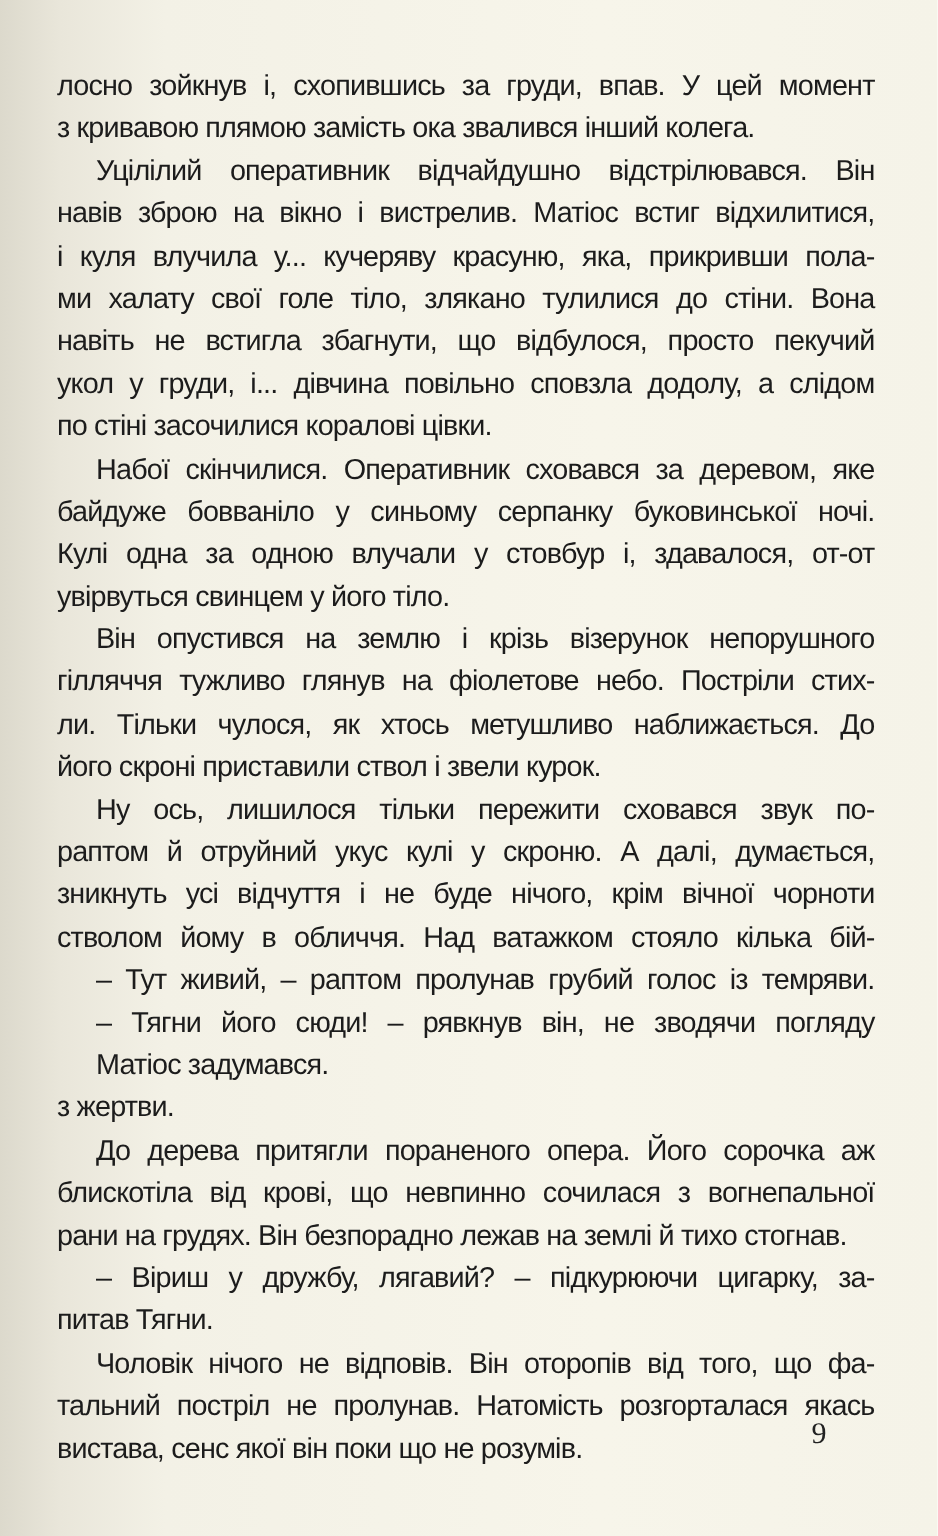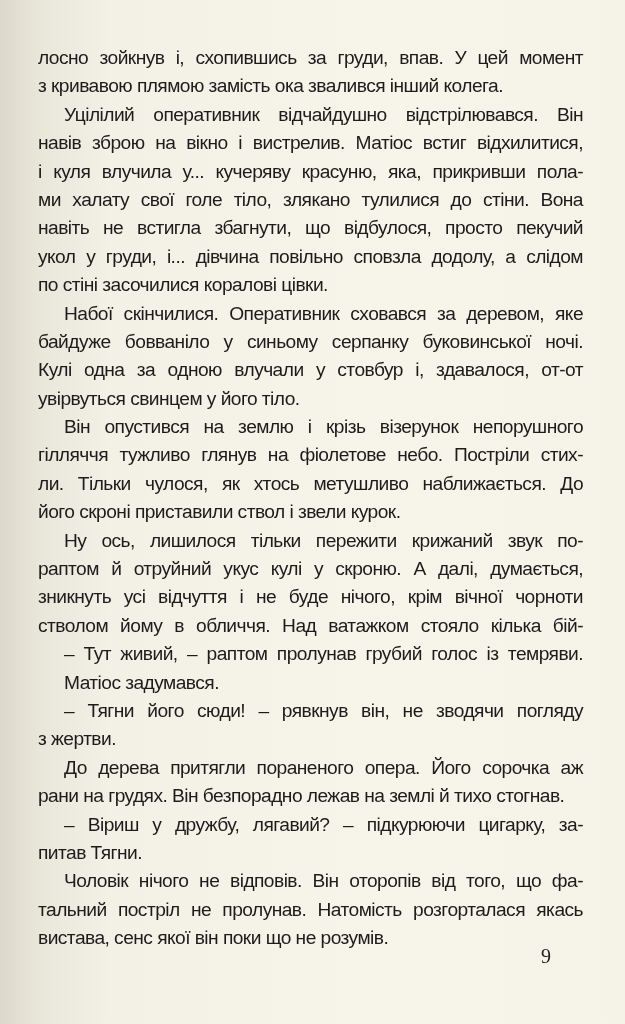--- a/index.html
+++ b/index.html
@@ -38,29 +38,30 @@
     <span class="line">укол у груди, і... дівчина повільно сповзла додолу, а слідом</span>
     <span class="line last">по стіні засочилися коралові цівки.</span>
     <span class="line indent">Набої скінчилися. Оперативник сховався за деревом, яке</span>
     <span class="line">байдуже бовваніло у синьому серпанку буковинської ночі.</span>
     <span class="line">Кулі одна за одною влучали у стовбур і, здавалося, от-от</span>
     <span class="line last">увірвуться свинцем у його тіло.</span>
     <span class="line indent">Він опустився на землю і крізь візерунок непорушного</span>
     <span class="line">гілляччя тужливо глянув на фіолетове небо. Постріли стих-</span>
     <span class="line">ли. Тільки чулося, як хтось метушливо наближається. До</span>
     <span class="line last">його скроні приставили ствол і звели курок.</span>
-    <span class="line indent">Ну ось, лишилося тільки пережити крижаний звук по-</span>
+    <span class="line indent">Ну ось, лишилося тільки пережити сховався звук по-</span>
     <span class="line">раптом й отруйний укус кулі у скроню. А далі, думається,</span>
     <span class="line">зникнуть усі відчуття і не буде нічого, крім вічної чорноти</span>
     <span class="line">стволом йому в обличчя. Над ватажком стояло кілька бій-</span>
     <span class="line indent">– Тут живий, – раптом пролунав грубий голос із темряви.</span>
+    <span class="line indent">– Тягни його сюди! – рявкнув він, не зводячи погляду</span>
     <span class="line indent last">Матіос задумався.</span>
-    <span class="line indent">– Тягни його сюди! – рявкнув він, не зводячи погляду</span>
     <span class="line last">з жертви.</span>
     <span class="line indent">До дерева притягли пораненого опера. Його сорочка аж</span>
+    <span class="line">блискотіла від крові, що невпинно сочилася з вогнепальної</span>
     <span class="line last">рани на грудях. Він безпорадно лежав на землі й тихо стогнав.</span>
     <span class="line indent">– Віриш у дружбу, лягавий? – підкурюючи цигарку, за-</span>
     <span class="line last">питав Тягни.</span>
     <span class="line indent">Чоловік нічого не відповів. Він оторопів від того, що фа-</span>
     <span class="line">тальний постріл не пролунав. Натомість розгорталася якась</span>
     <span class="line last">вистава, сенс якої він поки що не розумів.</span>
   </div>
 <div class="page-number">9</div>
 
 </body></html>

